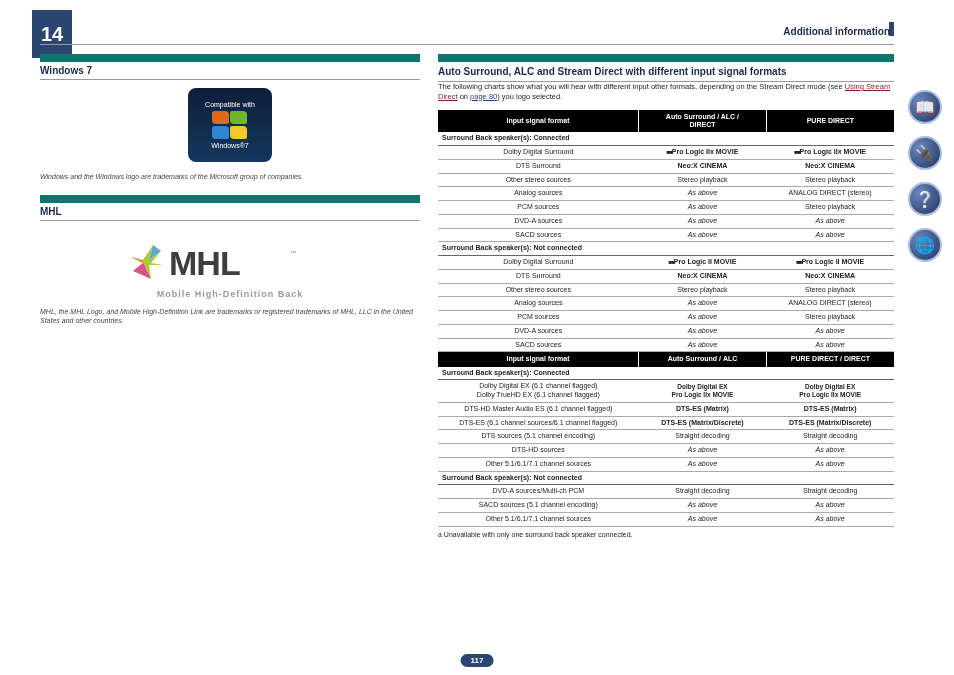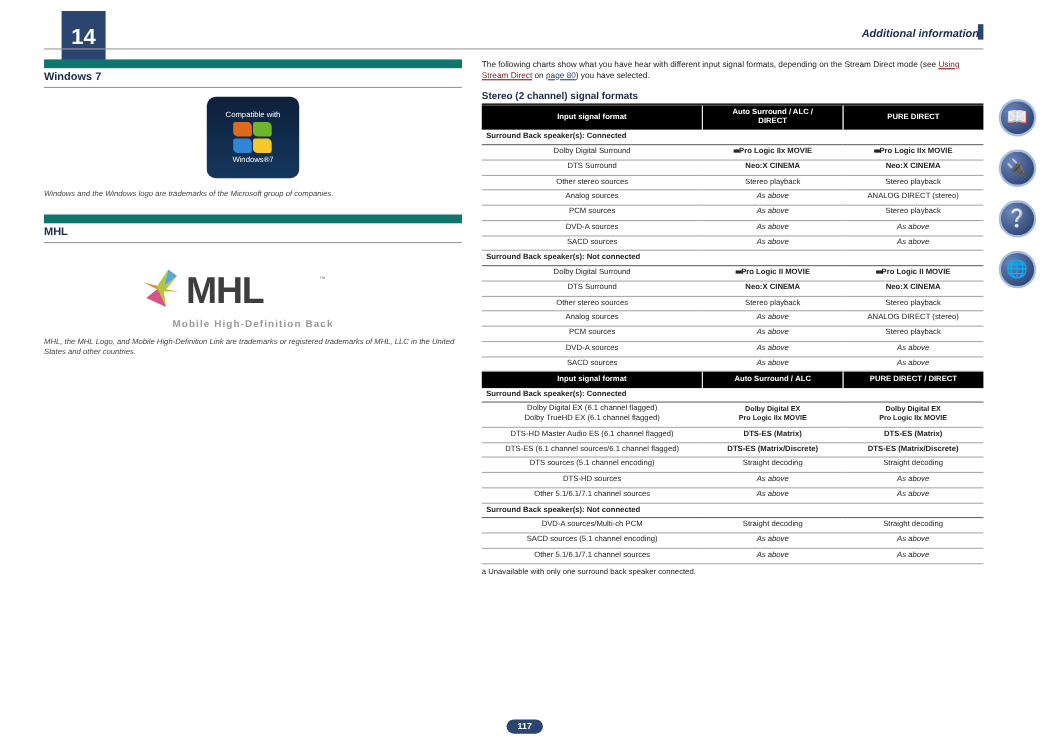--- a/index.html
+++ b/index.html
@@ -1,19 +1,19 @@
 <!DOCTYPE html>
 <html><head>
 <meta charset="utf-8">
 <style>
   * { box-sizing: border-box; margin: 0; padding: 0; }
   body { font-family: Arial, Helvetica, sans-serif; width: 954px; height: 675px; background: #fff; position: relative; font-size: 8px; color: #222; }
-  .page-badge { position: absolute; top: 10px; left: 56px; width: 40px; height: 48px; background: #2a4570; color: #fff; font-size: 20px; font-weight: bold; display: flex; align-items: center; justify-content: center; }
+  .page-badge { position: absolute; top: 10px; left: 32px; width: 40px; height: 48px; background: #2a4570; color: #fff; font-size: 20px; font-weight: bold; display: flex; align-items: center; justify-content: center; }
   .header-bar { position: absolute; top: 44px; left: 40px; right: 60px; border-top: 1px solid #999; }
-  .top-right { position: absolute; top: 26px; right: 64px; font-weight: bold; font-size: 10px; color: #1a2a4a; font-style: italic; }
+  .top-right { position: absolute; top: 26px; right: 64px; font-weight: bold; font-size: 10px; color: #1a2a4a; }
   .tr-rule { position: absolute; top: 22px; right: 60px; width: 5px; height: 14px; background: #2a4570; }
   .content { position: absolute; top: 54px; left: 40px; right: 60px; bottom: 10px; display: flex; gap: 18px; }
   .col-left { width: 380px; }
   .col-right { flex: 1; }
   .sec-heading { font-weight: bold; font-size: 10px; color: #1a2a4a; border-top: 8px solid #0f766e; border-bottom: 1px solid #999; padding: 3px 0; margin-bottom: 0; }
   .win-logo { width: 84px; height: 74px; margin: 8px auto 10px; background: linear-gradient(#0e1f3a,#14375e); border-radius: 8px; display: flex; flex-direction: column; align-items: center; justify-content: center; color: #fff; font-size: 7px; }
   .win-flag { width: 36px; height: 28px; display: flex; flex-wrap: wrap; gap: 1px; margin: 3px 0; }
   .win-flag div { width: 17px; height: 13px; border-radius: 2px 4px; }
   .note { font-style: italic; font-size: 7px; color: #444; line-height: 1.3; margin-top: 6px; }
   .mhl-logo { margin: 14px auto 8px; width: 220px; text-align: center; }
@@ -76,25 +76,25 @@
         </g>
         <text x="44" y="40" font-family="Arial Black, Arial" font-size="34" font-weight="900" fill="#3e3e3e" letter-spacing="-1">MHL</text>
         <text x="165" y="20" font-size="6" fill="#888">™</text>
       </svg>
       <div class="mhl-sub">Mobile High-Definition Back</div>
     </div>
     <div class="note">MHL, the MHL Logo, and Mobile High-Definition Link are trademarks or registered trademarks of MHL, LLC in the United States and other countries.</div>
   </div>
 
   <div class="col-right">
+    <div class="sec-heading" style="font-size:10px;line-height:1.3">Auto Surround, ALC and Stream Direct with different input signal formats</div>
     <div class="intro">
-      <span>The following charts show what you have hear with different input signal formats, depending on the Stream Direct mode (see </span><a class="link">Using Stream Direct</a><span> on </span><a class="pglink">page 80</a><span>) you have selected.</span>
+      <span>The following charts show what you will hear with different input other formats, depending on the Stream Direct mode (see </span><a class="link">Using Stream Direct</a><span> on </span><a class="pglink">page 80</a><span>) you logo selected.</span>
     </div>
 
-    <div class="sub-heading">Stereo (2 channel) signal formats</div>
     <table>
       <colgroup>
           <col class="col1">
           <col class="col2">
           <col class="col3">
         </colgroup>
       <thead>
           <tr id="stereo-head">
             <th><b>Input signal format</b></th>
             <th><b>Auto Surround</b> / ALC / <br><b>DIRECT</b></th>

